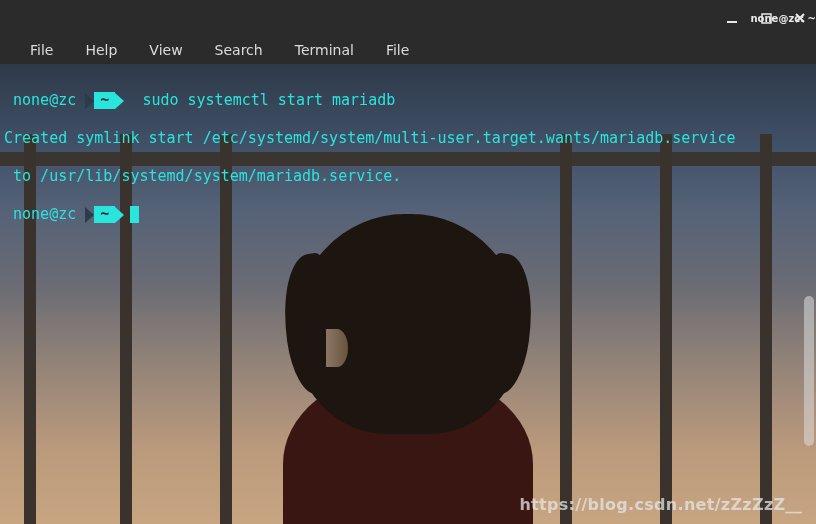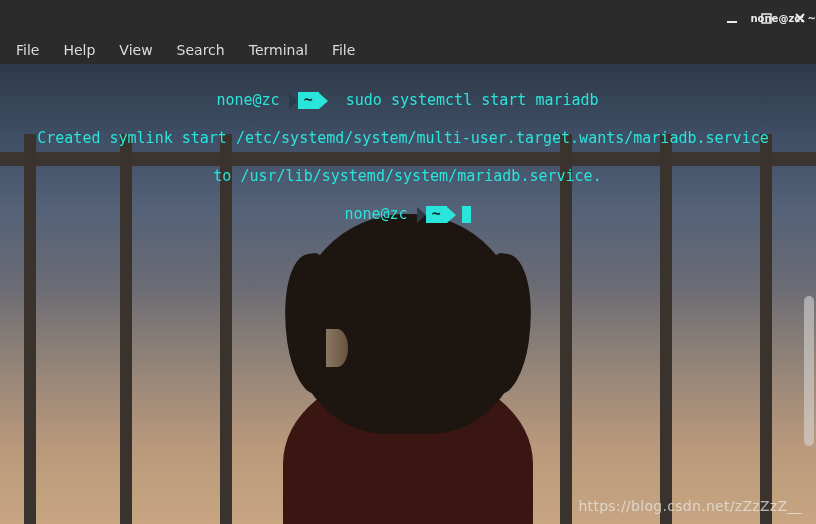--- a/index.html
+++ b/index.html
@@ -37,35 +37,34 @@
       justify-content: center;
       color: #eaeaea;
       font-size: 14px;
       cursor: pointer;
     }
     .menubar {
       height: 28px;
       background: #2b2b2b;
       display: flex;
       align-items: center;
-      padding: 0 8px;
-      gap: 8px;
+      padding: 0 22px;
+      gap: 16px;
       color: #dcdcdc;
       font-size: 14px;
     }
     .menubar span {
       padding: 4px 8px;
       cursor: pointer;
     }
     .terminal-area {
       position: relative;
       width: 816px;
       height: 460px;
       overflow: hidden;
-      text-align: center;
     }
     .bg-image {
       position: absolute;
       inset: 0;
       background:
         radial-gradient(ellipse 220px 200px at 50% 62%, #1a1412 0%, #1a1412 35%, transparent 36%),
         linear-gradient(180deg, #2e3a4a 0%, #415168 18%, #556278 32%, #6a6b74 48%, #8b7f77 62%, #a68e7a 74%, #bb9a7c 84%, #c7a581 100%);
     }
     
     .railing {
@@ -214,24 +213,25 @@
       top: 232px;
       width: 10px;
       height: 150px;
       background: rgba(220,220,220,0.55);
       border-radius: 5px;
     }
     .watermark {
       position: absolute;
       right: 14px;
       bottom: 10px;
-      font-size: 14px;
+      font-size: 16px;
       color: rgba(230,230,230,0.75);
       font-family: "DejaVu Sans", sans-serif;
       letter-spacing: 0.3px;
+      font-weight: bold;
     }
     .line { display: block; }
   </style>
 </head>
 <body>
 
 <div class="titlebar">
   <span>none@zc: ~</span>
   <div class="title-controls">
     <span>

